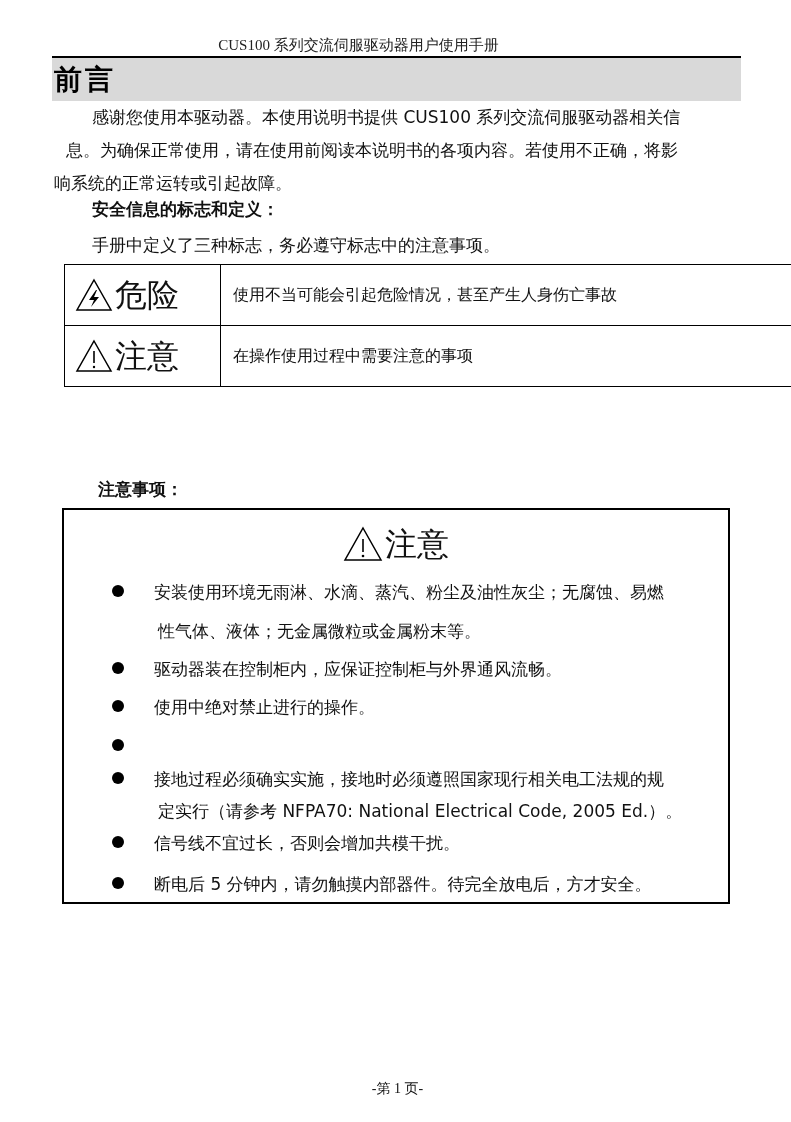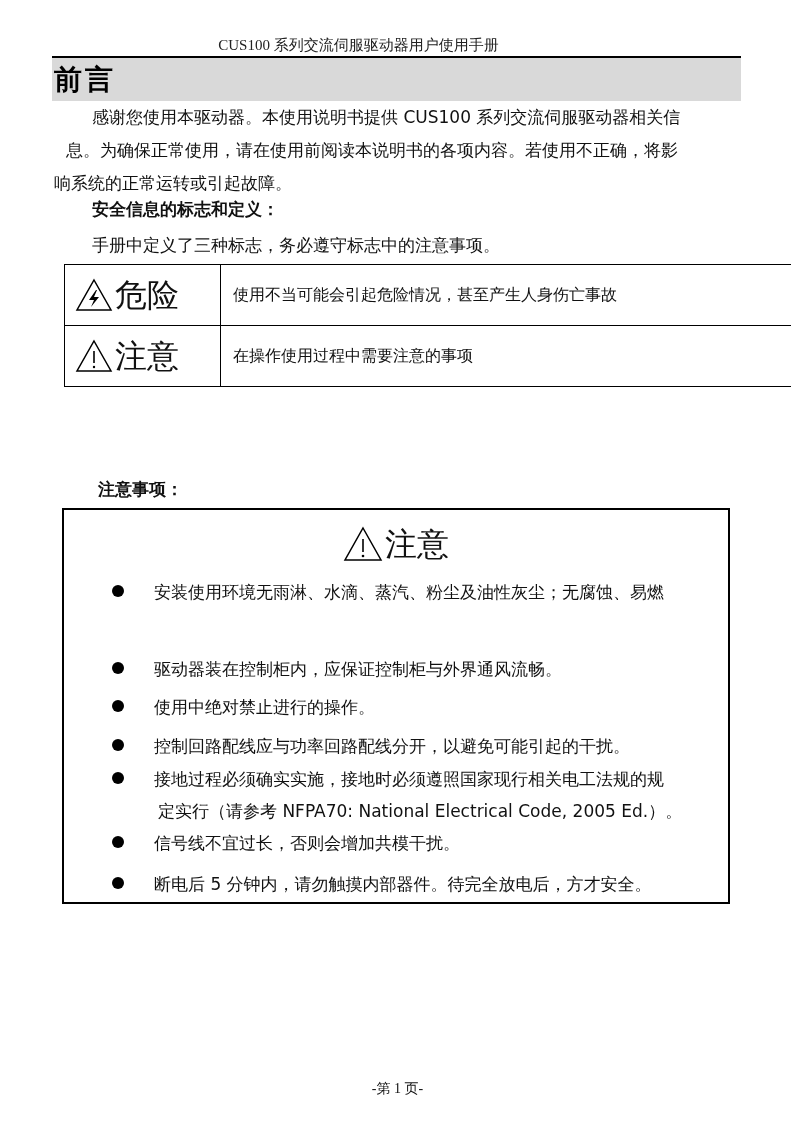--- a/index.html
+++ b/index.html
@@ -84,29 +84,29 @@
     <svg width="40" height="36" viewBox="0 0 40 36">
       <polygon points="20,2 38,34 2,34" fill="none" stroke="#000" stroke-width="1.5"></polygon>
       <line x1="20" y1="13" x2="20" y2="26" stroke="#000" stroke-width="1.6"></line>
       <circle cx="20" cy="30" r="1.3" fill="#000"></circle>
     </svg>
     <span class="sym-label">注意</span>
   </div>
 
   <span class="bullet" style="top:75px;"></span>
   <div class="item-text" style="top:64px;">安装使用环境无雨淋、水滴、蒸汽、粉尘及油性灰尘；无腐蚀、易燃</div>
+  <div class="item-text" style="top:103px;left:94px;">性气体、液体；无金属微粒或金属粉末等。</div>
 
   <span class="bullet" style="top:152px;"></span>
   <div class="item-text" style="top:141px;">驱动器装在控制柜内，应保证控制柜与外界通风流畅。</div>
 
   <span class="bullet" style="top:190px;"></span>
   <div class="item-text" style="top:179px;">使用中绝对禁止进行的操作。</div>
 
   <span class="bullet" style="top:229px;"></span>
-  <div class="item-text" style="top:218px;">控制回路配线应与功率回路配线分开，以避免可能引起的干扰。</div>
 
   <span class="bullet" style="top:262px;"></span>
   <div class="item-text" style="top:251px;">接地过程必须确实实施，接地时必须遵照国家现行相关电工法规的规</div>
   <div class="item-text" style="top:283px;left:94px;">定实行（请参考 NFPA70: National Electrical Code, 2005 Ed.）。</div>
 
   <span class="bullet" style="top:326px;"></span>
   <div class="item-text" style="top:315px;">信号线不宜过长，否则会增加共模干扰。</div>
 
   <span class="bullet" style="top:367px;"></span>
   <div class="item-text" style="top:356px;">断电后 5 分钟内，请勿触摸内部器件。待完全放电后，方才安全。</div>

